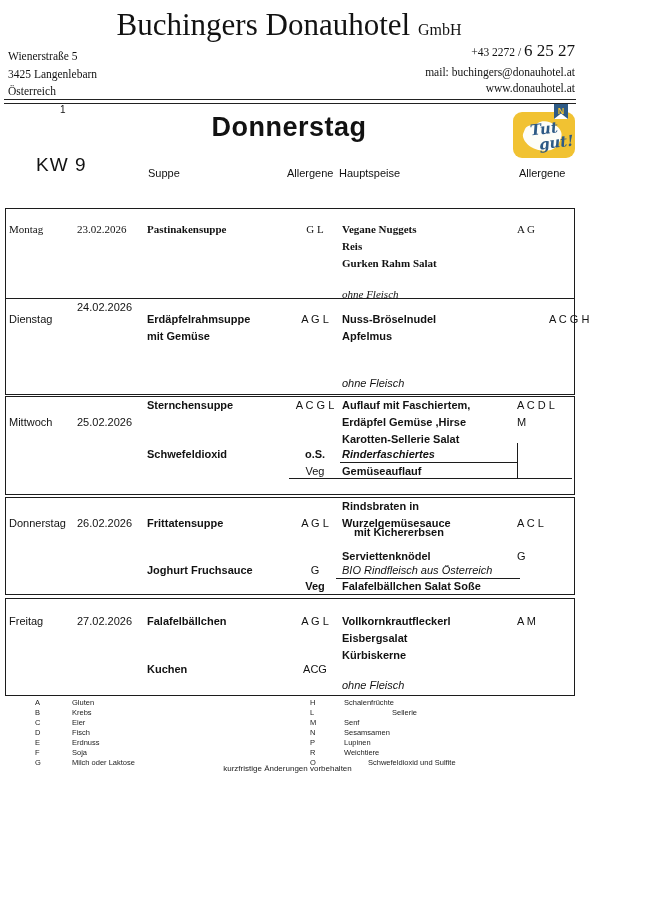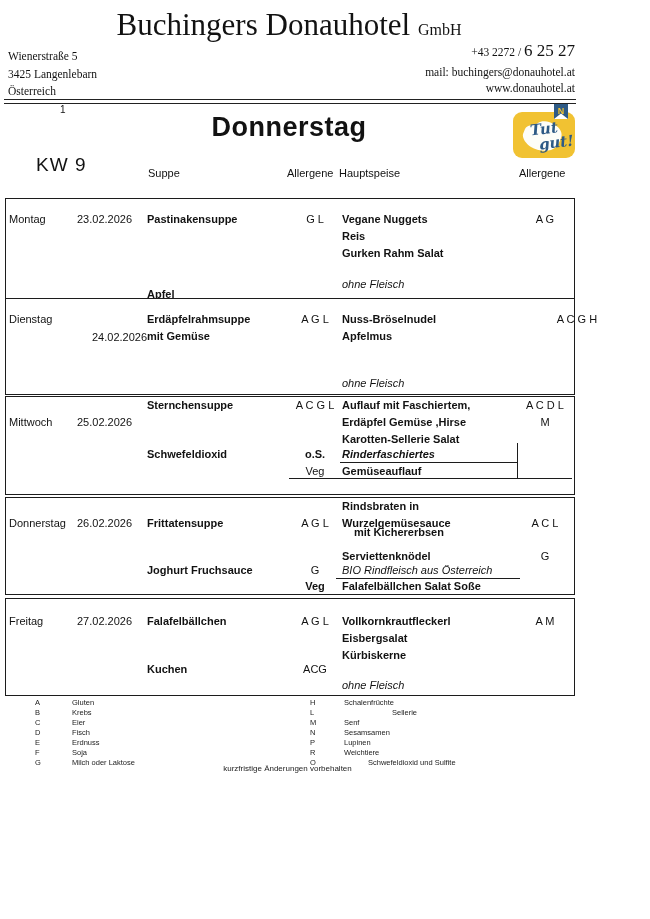--- a/index.html
+++ b/index.html
@@ -22,21 +22,21 @@
   .kw{position:absolute;top:154px;left:36px;font-size:19px;letter-spacing:1px;}
   .colhead{position:absolute;top:167px;font-size:11px;}
   
   .daybox{position:absolute;left:5px;width:570px;box-sizing:border-box;
           border:1.6px solid #1c1c1c;background:#fff;}
   .c-day{left:3px;}
   .c-date{left:71px;}
   .c-soup{left:141px;}
   .c-salg{left:285px;width:48px;text-align:center;}
   .c-main{left:336px;}
-  .c-malg{left:511px;width:56px;text-align:center;}
+  .c-malg{left:511px;width:56px;}
   .rule{position:absolute;height:0;border-top:1.3px solid #1c1c1c;}
   .vrule{position:absolute;width:0;border-left:1.2px solid #1c1c1c;}
   
   .lg{position:absolute;font-size:7.5px;line-height:9px;color:#222;}
   .footnote{position:absolute;top:764px;left:0;width:575px;text-align:center;
             font-size:8px;color:#222;}
   .badge-wrap{position:absolute;top:103px;left:511px;width:67px;height:57px;}
 </style>
 </head>
 <body>
@@ -78,36 +78,36 @@
       </g>
     </svg>
   </div>
 
   <div class="kw">KW 9</div>
   <div class="colhead" style="left:148px;">Suppe</div>
   <div class="colhead" style="left:287px;">Allergene</div>
   <div class="colhead" style="left:339px;">Hauptspeise</div>
   <div class="colhead" style="left:519px;">Allergene</div>
 
-  <div class="daybox" style="top:198px;height:124px;">
+  <div class="daybox" style="top:208px;height:124px;font-family:Liberation Serif, serif;">
     <span class="t c-day" style="top:14px;">Montag</span>
     <span class="t c-date" style="top:14px;">23.02.2026</span>
     <span class="t c-soup b" style="top:14px;">Pastinakensuppe</span>
     <span class="t c-salg" style="top:14px;">G L</span>
     <span class="t c-main b" style="top:14px;">Vegane Nuggets</span>
     <span class="t c-malg" style="top:14px;">A G</span>
     <span class="t c-main b" style="top:31px;">Reis</span>
     <span class="t c-main b" style="top:48px;">Gurken Rahm Salat</span>
     <span class="t c-soup b" style="top:64px;margin-top:25px;">Apfel</span>
     <span class="t c-main i" style="top:79px;">ohne Fleisch</span>
   </div>
 
   <div class="daybox" style="top:298px;height:97px;">
     <span class="t c-day" style="top:14px;">Dienstag</span>
-    <span class="t c-date" style="top:32px;margin-left:15px;">24.02.2026</span>
+    <span class="t c-date" style="top:2px;">24.02.2026</span>
     <span class="t c-soup b" style="top:14px;">Erdäpfelrahmsuppe</span>
     <span class="t c-soup b" style="top:31px;">mit Gemüse</span>
     <span class="t c-salg" style="top:14px;">A G L</span>
     <span class="t c-main b" style="top:14px;">Nuss-Bröselnudel</span>
     <span class="t c-main b" style="top:31px;">Apfelmus</span>
     <span class="t c-malg" style="top:14px;margin-left:32px;">A C G H</span>
     <span class="t c-main i" style="top:78px;">ohne Fleisch</span>
   </div>
 
   <div class="daybox" style="top:396px;height:99px;">

